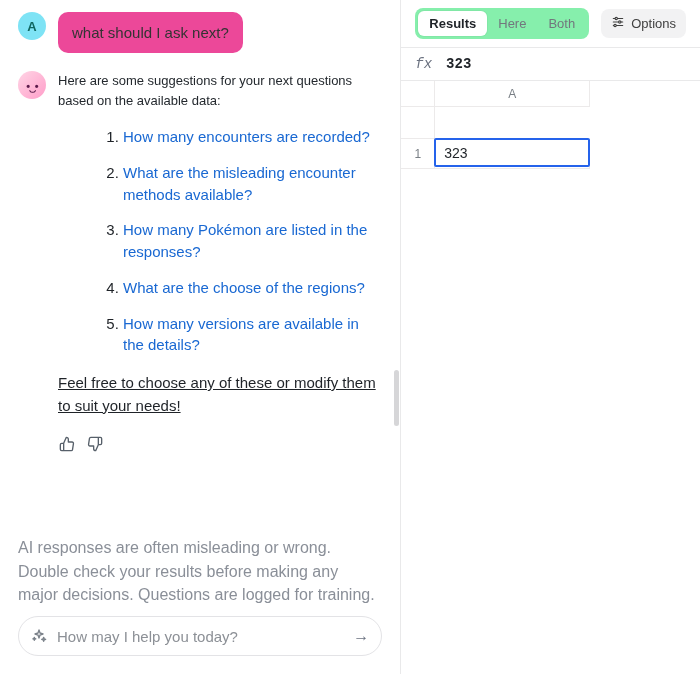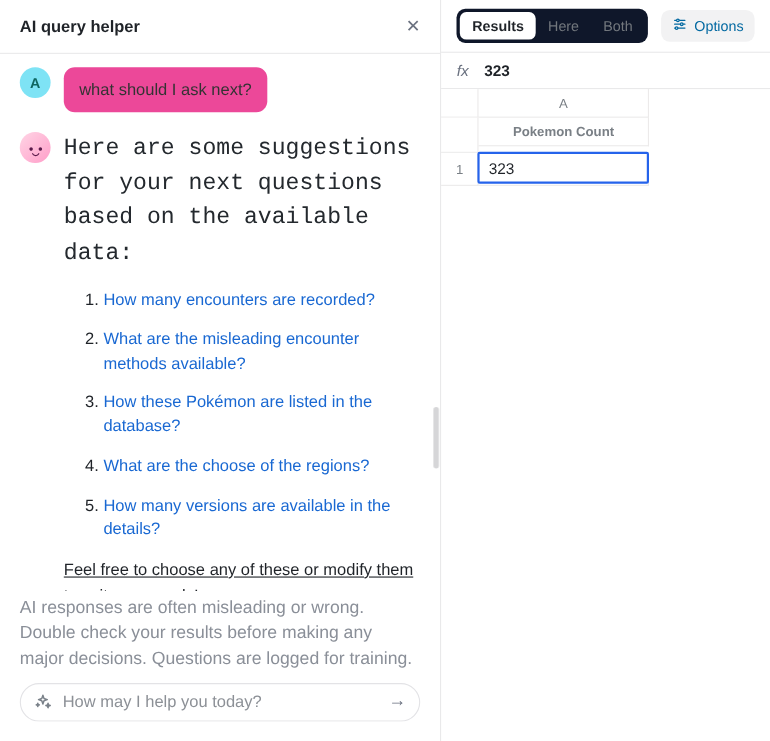--- a/index.html
+++ b/index.html
@@ -65,31 +65,30 @@
   .bubble {
     background: #ec4899;
     border-radius: 10px;
     padding: 12px 14px;
     font-size: 15px;
     color: #333;
     display: inline-block;
   }
 
   .ai-text {
-    font-size: 21px;
+    font-size: 13px;
     line-height: 1.5;
     color: #24292e;
-    font-family: Liberation Mono, monospace;
   }
   ol.suggestions {
     margin: 16px 0 16px 0;
     padding-left: 36px;
     font-size: 15px;
   }
-  ol.suggestions li { margin-bottom: 14px; padding-right:10px; line-height:1.45; }
+  ol.suggestions li { margin-bottom: 14px; padding-right:10px; line-height:1.45;margin-left:29px; }
   ol.suggestions a { color: #1968d2; text-decoration: none; cursor: pointer; }
 
   .ai-outro { font-size: 15px; line-height: 1.5; margin-top: 4px; text-decoration: underline; }
 
   .feedback-row { display: flex; gap: 10px; margin-top: 18px; }
   .thumb-btn {
     width: 18px; height: 18px; display: inline-flex; align-items:center; justify-content:center;
     color: #57606a; cursor: pointer;
   }
 
@@ -128,39 +127,40 @@
     flex: 1;
     display: flex;
     flex-direction: column;
   }
   .tabs-row {
     display: flex; align-items: center; gap: 6px;
     padding: 8px 14px 8px 14px;
     border-bottom: 1px solid #e9e9ea;
   }
   .tab-group {
-    display:flex; background:#0f172a; border-radius:8px; padding:3px;
+    display:flex; background:#86efac; border-radius:8px; padding:3px;
   }
   .tab {
     padding: 5px 11px; font-size:13px; font-weight:500; color:#72777d;
     border-radius:6px; cursor:pointer;
   }
   .tab.active { background:#fff; color:#1f2328; font-weight:600; box-shadow:0 0 0 1px rgba(0,0,0,.03); }
   .tabs-spacer { flex:1; }
   .options-btn {
     display:flex; align-items:center; gap:6px;
     background:#f2f2f3; border-radius:8px; padding:6px 10px;
-    font-size:13px; color:#0369a1; cursor:pointer; font-weight:500;
+    font-size:13px; color:#404040; cursor:pointer; font-weight:500;
   }
 
   .fx-row {
     display:flex; align-items:center; gap:14px;
     padding: 8px 14px;
     border-bottom: 1px solid #e9e9ea;
     font-size: 14px;
+    font-family: Liberation Mono, monospace;
   }
   .fx-label { font-style: italic; color:#6b7280; }
   .fx-val { font-weight:600; }
 
   .sheet { display:flex; flex-direction:column; }
   .sheet-header, .sheet-row { display:flex; }
   .rowhdr {
     width:34px; min-width:34px;
     border-right:1px solid #eceaea;
     border-bottom:1px solid #eceaea;
@@ -193,43 +193,39 @@
     height:100%; font-size:14px; color:#1f2328;
     box-sizing:border-box;
     margin:-1px;
   }
 </style>
 </head>
 <body>
 
 <div class="left">
 
-  <div class="left-header">
-    <h1>AI query helper</h1>
-    <span class="close-btn">✕</span>
-  </div>
 
   <div class="chat-scroll">
 
     <div class="msg">
       <div class="avatar avatar-user">A</div>
       <div class="msg-body">
         <div class="bubble">what should I ask next?</div>
       </div>
     </div>
 
     <div class="msg">
       <div class="avatar avatar-ai">•‿•</div>
       <div class="msg-body">
         <div class="ai-text">Here are some suggestions for your next questions based on the available data:</div>
 
         <ol class="suggestions">
           <li><a>How many encounters are recorded?</a></li>
           <li><a>What are the misleading encounter methods available?</a></li>
-          <li><a>How these Pokémon are listed in the database?</a></li>
+          <li><a>How many Pokémon are listed in the responses?</a></li>
           <li><a>What are the choose of the regions?</a></li>
           <li><a>How many versions are available in the details?</a></li>
         </ol>
 
         <div class="ai-outro">Feel free to choose any of these or modify them to suit your needs!</div>
 
         <div class="feedback-row">
           <span class="thumb-btn">
             <svg width="16" height="16" viewBox="0 0 24 24" fill="none" stroke="currentColor" stroke-width="2" stroke-linecap="round" stroke-linejoin="round">
                 <path d="M14 9V5a3 3 0 0 0-3-3l-4 9v11h11.28a2 2 0 0 0 2-1.7l1.38-9a2 2 0 0 0-2-2.3zM7 22H4a2 2 0 0 1-2-2v-7a2 2 0 0 1 2-2h3"></path>
@@ -292,21 +288,20 @@
     <span class="fx-val">323</span>
   </div>
 
   <div class="sheet">
     <div class="sheet-header">
       <div class="rowhdr"></div>
       <div class="colA">A</div>
     </div>
     <div class="sheet-header">
       <div class="rowhdr" style="height:32px"></div>
-      <div class="colA header-cell">Pokemon Count</div>
     </div>
     <div class="sheet-row">
       <div class="rowhdr">1</div>
       <div class="colA">
         <div class="cell-selected">323</div>
       </div>
     </div>
   </div>
 
 </div>

